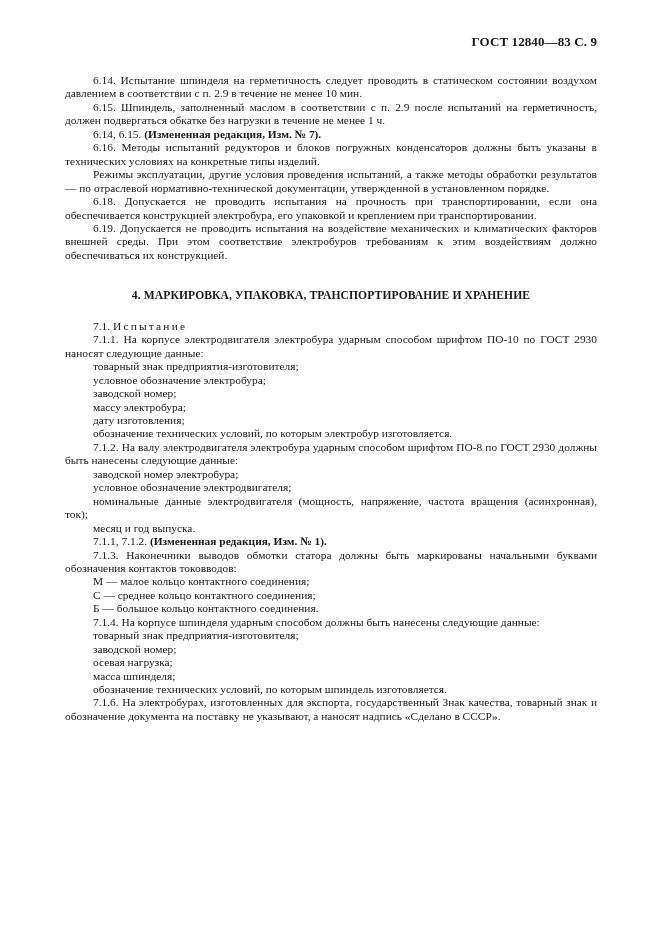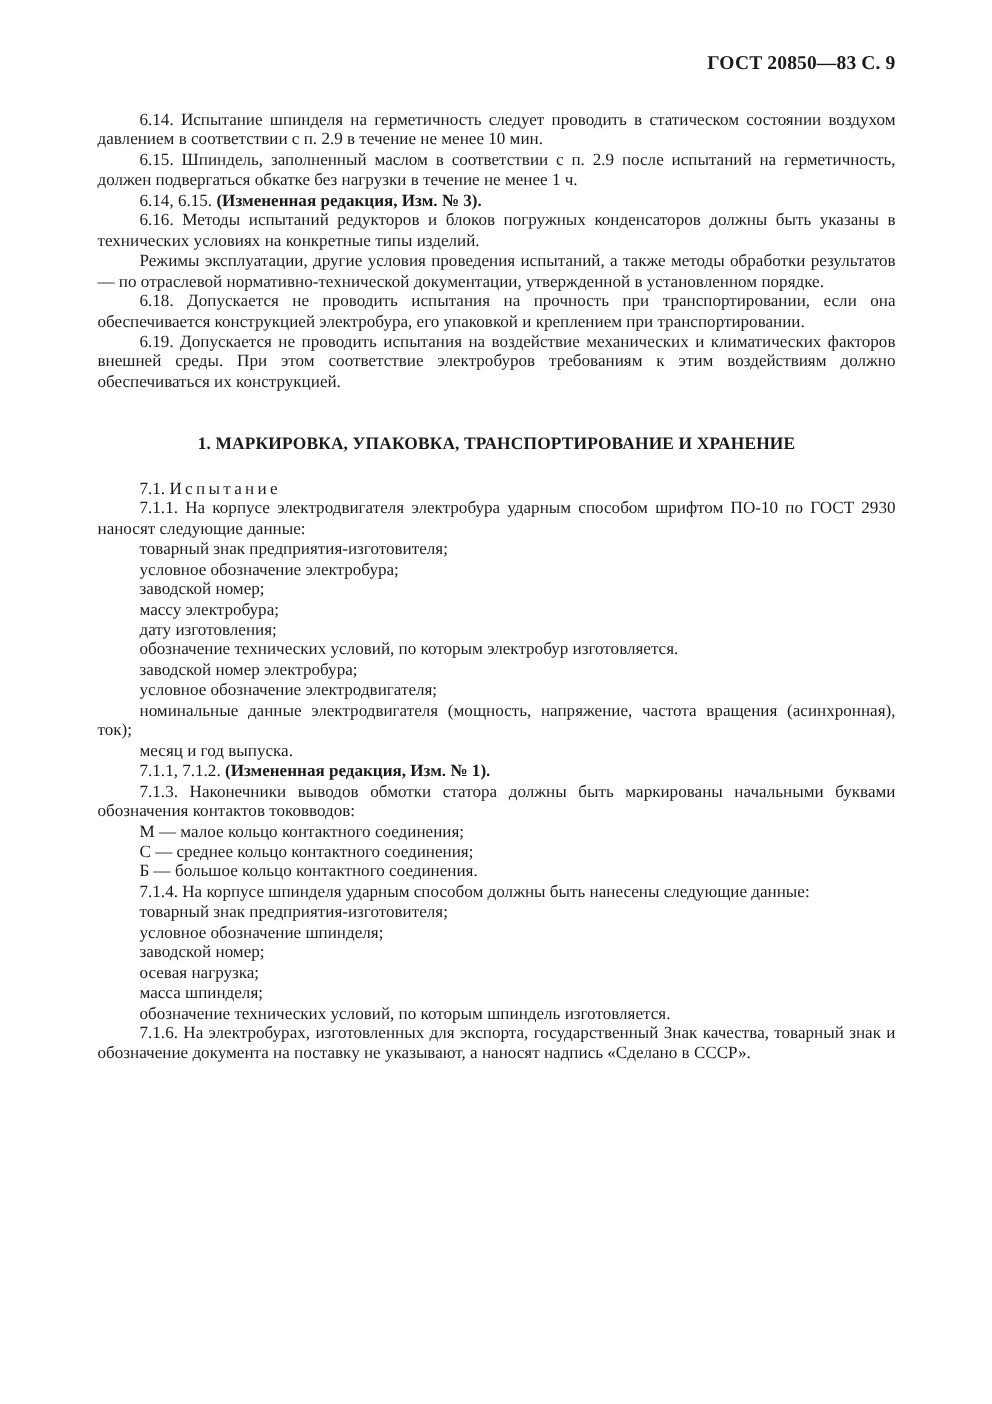--- a/index.html
+++ b/index.html
@@ -10,65 +10,65 @@
   p { margin: 0; text-align: justify; }
   p.ind { text-indent: 28px; }
   p.li { padding-left: 28px; text-align: left; }
   b { font-weight: bold; }
   .spaced { letter-spacing: 2.2px; }
   h2 { margin: 27px 0 17px 0; font-size: 11.6px; font-weight: bold; text-align: center; letter-spacing: 0.1px; }
 </style>
 </head>
 <body>
 
-<div class="header">ГОСТ 20850—83 С. 9</div>
+<div class="header">ГОСТ 12840—83 С. 9</div>
 
 <div class="body">
   <p class="ind">6.14. Испытание шпинделя на герметичность следует проводить в статическом состоянии воздухом давлением в соответствии с п. 2.9 в течение не менее 10 мин.</p>
   <p class="ind">6.15. Шпиндель, заполненный маслом в соответствии с п. 2.9 после испытаний на герметичность, должен подвергаться обкатке без нагрузки в течение не менее 1 ч.</p>
   <p class="ind">
     <span>6.14, 6.15.</span>
-    <b>(Измененная редакция, Изм. № 3).</b>
+    <b>(Измененная редакция, Изм. № 7).</b>
   </p>
   <p class="ind">6.16. Методы испытаний редукторов и блоков погружных конденсаторов должны быть указаны в технических условиях на конкретные типы изделий.</p>
   <p class="ind">Режимы эксплуатации, другие условия проведения испытаний, а также методы обработки результатов — по отраслевой нормативно-технической документации, утвержденной в установленном порядке.</p>
   <p class="ind">6.18. Допускается не проводить испытания на прочность при транспортировании, если она обеспечивается конструкцией электробура, его упаковкой и креплением при транспортировании.</p>
   <p class="ind">6.19. Допускается не проводить испытания на воздействие механических и климатических факторов внешней среды. При этом соответствие электробуров требованиям к этим воздействиям должно обеспечиваться их конструкцией.</p>
 
-  <h2>1. МАРКИРОВКА, УПАКОВКА, ТРАНСПОРТИРОВАНИЕ И ХРАНЕНИЕ</h2>
+  <h2>4. МАРКИРОВКА, УПАКОВКА, ТРАНСПОРТИРОВАНИЕ И ХРАНЕНИЕ</h2>
 
   <p class="ind">
     <span>7.1.</span>
     <span class="spaced">Испытание</span>
   </p>
   <p class="ind">7.1.1. На корпусе электродвигателя электробура ударным способом шрифтом ПО-10 по ГОСТ 2930 наносят следующие данные:</p>
   <p class="li">товарный знак предприятия-изготовителя;</p>
   <p class="li">условное обозначение электробура;</p>
   <p class="li">заводской номер;</p>
   <p class="li">массу электробура;</p>
   <p class="li">дату изготовления;</p>
   <p class="li">обозначение технических условий, по которым электробур изготовляется.</p>
 
+  <p class="ind">7.1.2. На валу электродвигателя электробура ударным способом шрифтом ПО-8 по ГОСТ 2930 должны быть нанесены следующие данные:</p>
   <p class="li">заводской номер электробура;</p>
   <p class="li">условное обозначение электродвигателя;</p>
   <p class="ind" style="text-align:justify">номинальные данные электродвигателя (мощность, напряжение, частота вращения (асинхронная), ток);</p>
   <p class="li">месяц и год выпуска.</p>
 
   <p class="ind">
     <span>7.1.1, 7.1.2.</span>
     <b>(Измененная редакция, Изм. № 1).</b>
   </p>
 
   <p class="ind">7.1.3. Наконечники выводов обмотки статора должны быть маркированы начальными буквами обозначения контактов токовводов:</p>
   <p class="li">М — малое кольцо контактного соединения;</p>
   <p class="li">С — среднее кольцо контактного соединения;</p>
   <p class="li">Б — большое кольцо контактного соединения.</p>
 
   <p class="ind">7.1.4. На корпусе шпинделя ударным способом должны быть нанесены следующие данные:</p>
   <p class="li">товарный знак предприятия-изготовителя;</p>
-  <p class="li">условное обозначение шпинделя;</p>
   <p class="li">заводской номер;</p>
   <p class="li">осевая нагрузка;</p>
   <p class="li">масса шпинделя;</p>
   <p class="li">обозначение технических условий, по которым шпиндель изготовляется.</p>
 
   <p class="ind">7.1.6. На электробурах, изготовленных для экспорта, государственный Знак качества, товарный знак и обозначение документа на поставку не указывают, а наносят надпись «Сделано в СССР».</p>
 </div>
 
 </body></html>

